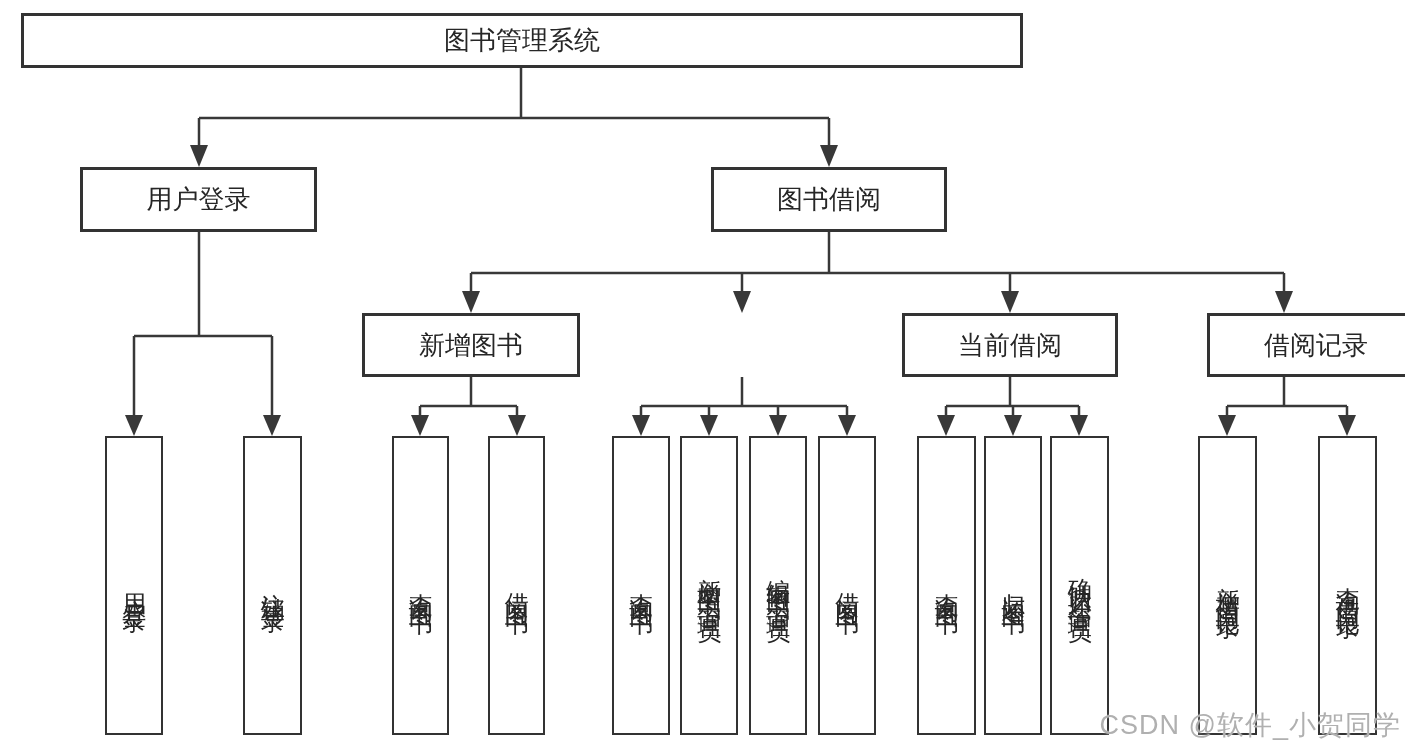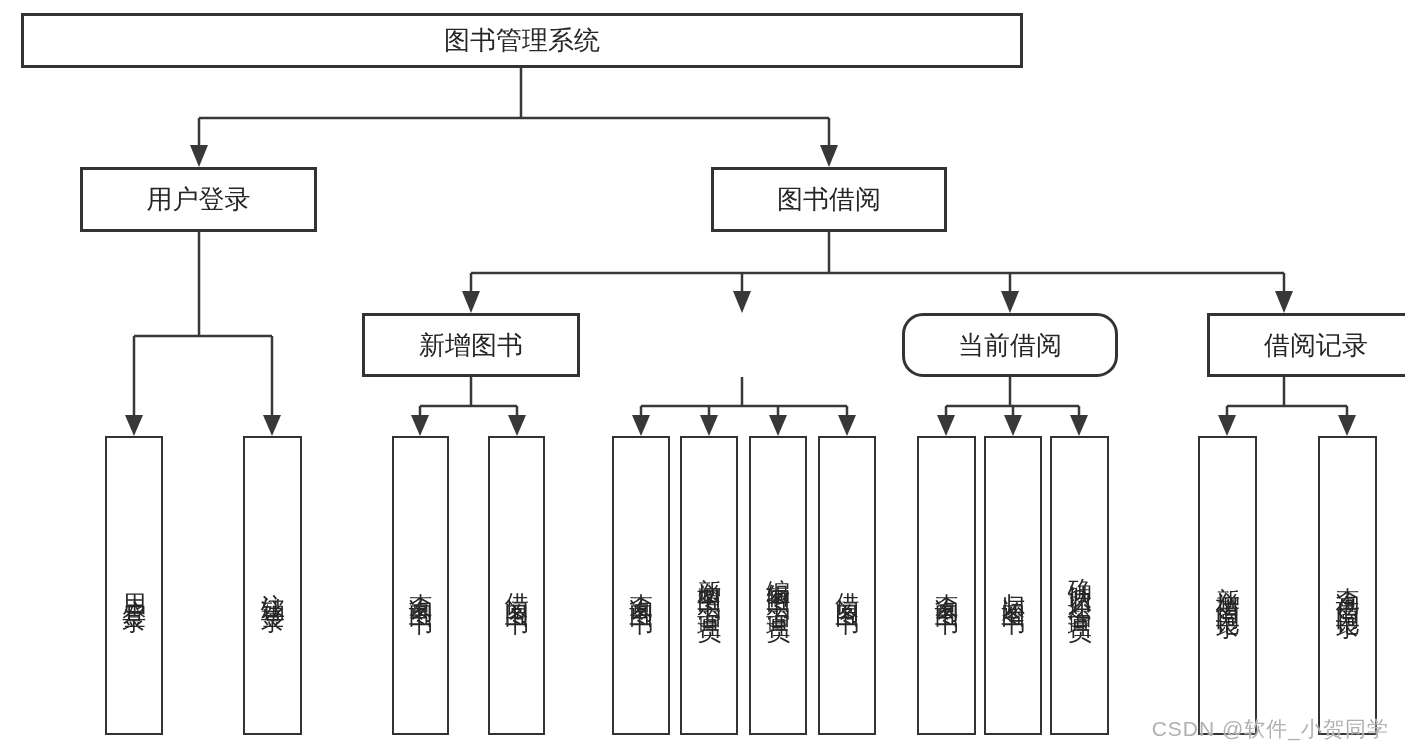--- a/index.html
+++ b/index.html
@@ -50,24 +50,24 @@
     writing-mode: vertical-rl;
     text-orientation: mixed;
     font-size: 24px;
     letter-spacing: 6px;
     line-height: 1.1;
     max-height: 290px;
     white-space: nowrap;
   }
   .watermark {
     position: absolute;
-    right: 16px;
+    right: 4px;
     bottom: 4px;
     z-index: 3;
-    font-size: 21px;
+    font-size: 27px;
     letter-spacing: 1px;
     color: var(--wm, #b0b0b0);
     text-shadow: 0 0 2px rgba(255,255,255,0.9);
   }
 </style>
 </head>
 <body>
 
 <div class="canvas">
 
@@ -134,21 +134,21 @@
   <div class="node" style="left:80px; top:167px; width:237px; height:65px;">
     <span>用户登录</span>
   </div>
   <div class="node" style="left:711px; top:167px; width:236px; height:65px;">
     <span>图书借阅</span>
   </div>
 
   <div class="node" style="left:362px; top:313px; width:218px; height:64px;">
     <span>新增图书</span>
   </div>
-  <div class="node" style="left:902px; top:313px; width:216px; height:64px;border-radius:21px;">
+  <div class="node" style="left:902px; top:313px; width:216px; height:64px;">
     <span>当前借阅</span>
   </div>
   <div class="node" style="left:1175px; top:313px; width:218px; height:64px;margin-left:32px;">
     <span>借阅记录</span>
   </div>
 
   <div class="node leaf" style="left:105px; top:436px; width:58px; height:299px;">
     <span class="v-label">用户登录</span>
   </div>
   <div class="node leaf" style="left:243px; top:436px; width:59px; height:299px;">

